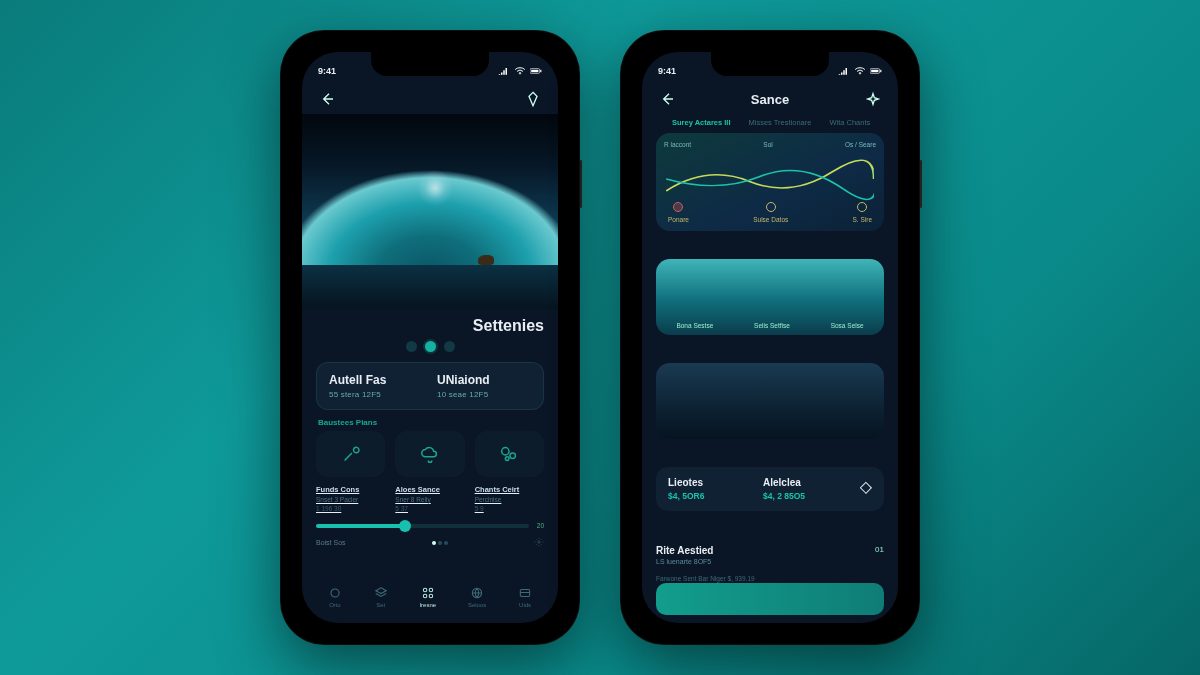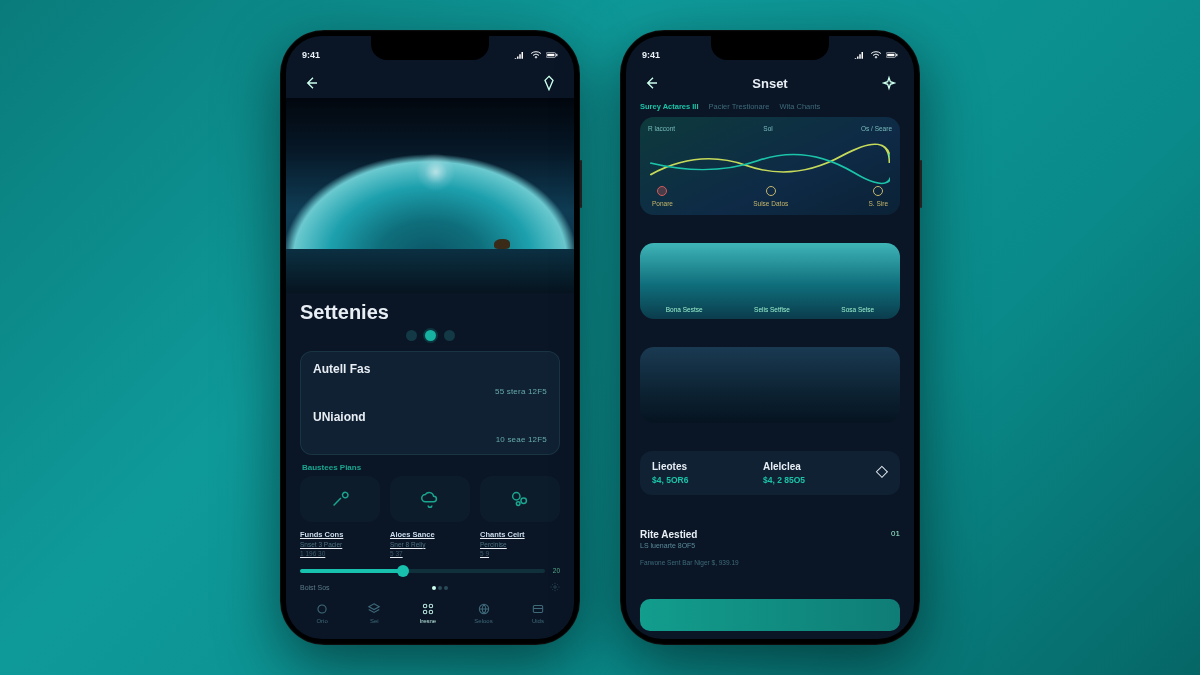--- a/index.html
+++ b/index.html
@@ -4,21 +4,21 @@
 <style>
   * { box-sizing: border-box; margin: 0; padding: 0; }
   html, body { width: 1200px; height: 675px; }
   body {
     background: linear-gradient(135deg, #0a7b7b 0%, #0f9a9a 35%, #0a8a8a 70%, #066666 100%);
     display: flex; justify-content: center; align-items: center; gap: 40px;
     font-family: -apple-system, "Segoe UI", Helvetica, Arial, sans-serif;
   }
   .phone {
     width: 300px; height: 615px; background: #000; border-radius: 44px;
-    padding: 6px; box-shadow: 0 20px 60px rgba(0,0,0,.5), inset 0 0 2px rgba(255,255,255,.2);
+    padding: 22px; box-shadow: 0 20px 60px rgba(0,0,0,.5), inset 0 0 2px rgba(255,255,255,.2);
     position: relative;
   }
   .phone::before { 
     content:""; position:absolute; right:-2px; top:130px; width:2px; height:48px;
     background:#222; border-radius:2px;
   }
   .screen {
     width: 100%; height: 100%; background:#0a1626; border-radius: 36px;
     overflow: hidden; position: relative; color:#e8eef4;
   }
@@ -50,32 +50,32 @@
   }
   .hero::after{ 
     content:""; position:absolute; right:64px; bottom:44px; width:16px; height:10px;
     background:#3a2a18; border-radius:50% 40% 30% 30%;
   }
   .hero-sea {
     position:absolute; left:0; right:0; bottom:0; height:44px;
     background:linear-gradient(180deg,#0b3042,#06141f);
   }
   .p1-body { padding:0 14px 8px; }
-  .p1-title { text-align:left; font-size:20px; font-weight:800; margin-top:8px; }
+  .p1-title { text-align:right; font-size:16px; font-weight:800; margin-top:8px; }
   .badge-row{ display:flex; justify-content:center; gap:8px; margin-top:6px;}
   .dot{width:11px;height:11px;border-radius:50%;background:#123945;}
   .dot.active{background:#16b1a0;box-shadow:0 0 0 2px rgba(22,177,160,.2);}
   .card {
     background:#0f2133; border:1px solid rgba(90,170,170,.15); border-radius:12px;
     padding:10px 12px; margin-top:10px;
   }
-  .stat-row{display:flex; gap:14px;flex-direction:column;}
+  .stat-row{display:flex; gap:14px;}
   .stat{flex:1;}
   .stat .lbl{font-size:12px;font-weight:800;}
-  .stat .val{font-size:8px;color:#6aa;margin-top:11px;letter-spacing:.2px;text-align:right;}
+  .stat .val{font-size:8px;color:#6aa;margin-top:3px;letter-spacing:.2px;}
   .section-label{font-size:8px;color:#1aa690;font-weight:600;margin:8px 0 4px 2px;}
   .icon-row{display:flex;gap:10px;}
   .feat{flex:1;background:#0d1c2b;border-radius:12px;padding:8px;display:flex;align-items:center;justify-content:center;height:46px;}
   .feat svg{width:22px;height:22px;stroke:#1aa690;fill:none;stroke-width:1.6;}
   .cols3{display:flex;gap:10px;margin-top:8px;}
   .col{flex:1;font-size:7.5px;text-decoration:underline;}
   .col .t1{font-weight:700;color:#cde;}
   .col .t2{color:#4c7080;margin-top:2px;font-size:6.5px;}
   .col .t3{color:#3a5a6a;margin-top:2px;font-size:6.5px;}
   .slider-row{display:flex;align-items:center;gap:8px;margin-top:10px;}
@@ -86,21 +86,21 @@
   .pager{display:flex;justify-content:space-between;align-items:center;margin-top:8px;font-size:7px;color:#5a7a88;}
   .pager-dots span{display:inline-block;width:4px;height:4px;border-radius:50%;background:#2a4a58;margin:0 1px;}
   .pager-dots span.on{background:#cfe;}
   .pager .gear svg{width:10px;height:10px;stroke:#4a7a88;fill:none;}
   .tabbar{position:absolute;left:0;right:0;bottom:6px;height:40px;display:flex;justify-content:space-around;align-items:center;padding:0 10px;}
   .tab{display:flex;flex-direction:column;align-items:center;gap:2px;font-size:6px;color:#3e6a7a;cursor:pointer;}
   .tab svg{width:14px;height:14px;stroke:#3e6a7a;fill:none;stroke-width:1.8;}
   .tab.active{color:#b9e6dc;} .tab.active svg{stroke:#b9e6dc;}
 
   
-  .tabs-line{display:flex;gap:10px;padding:4px 14px 6px;font-size:7.5px;}
+  .tabs-line{display:flex;gap:18px;padding:4px 14px 6px;font-size:7.5px;margin-left:16px;}
   .tabs-line .t{color:#3e6a7a;cursor:pointer;}
   .tabs-line .t.on{color:#1bc4a9;font-weight:700;}
   .p2-body{padding:0 14px 90px;display:flex;flex-direction:column;gap:28px;}
   .chart-card{background:linear-gradient(155deg,#0d3a3c 0%,#0e2a46 60%,#0b2236 100%);border-radius:14px;height:98px;position:relative;padding:8px;}
   .chart-top{display:flex;justify-content:space-between;font-size:6.5px;color:#7bb;} 
   .chart-axis{display:flex;justify-content:space-between;position:absolute;left:12px;right:12px;bottom:8px;font-size:6.5px;}
   .chart-axis .pt{display:flex;flex-direction:column;align-items:center;gap:4px;color:#c6b76a;}
   .chart-axis .pt .ring{width:10px;height:10px;border:1.5px solid #c6b76a;border-radius:50%;}
   .chart-axis .pt .ringR{width:10px;height:10px;border:1.5px solid #d45a5a;border-radius:50%;background:rgba(212,90,90,.3);}
   .chart-lines{position:absolute;left:10px;right:10px;top:22px;bottom:28px;}
@@ -305,31 +305,31 @@
           </svg>
       </div>
     </div>
 
     <div class="nav-row">
       <div class="icon-btn">
         <svg viewBox="0 0 24 24">
             <path d="M15 4l-8 8 8 8M7 12h14"></path>
           </svg>
       </div>
-      <div class="nav-title">Snset</div>
+      <div class="nav-title">Sance</div>
       <div class="icon-btn">
         <svg viewBox="0 0 24 24">
             <path d="M12 4l2 6 6 2-6 2-2 6-2-6-6-2 6-2z"></path>
           </svg>
       </div>
     </div>
 
     <div class="tabs-line">
       <span class="t on">Surey Actares III</span>
-      <span class="t">Pacier Trestionare</span>
+      <span class="t">Misses Trestionare</span>
       <span class="t">Wita Chants</span>
     </div>
 
     <div class="p2-body">
 
       <div class="chart-card">
         <div class="chart-top">
           <span>R laccont</span>
           <span>Sol</span>
           <span>Os / Seare</span>

